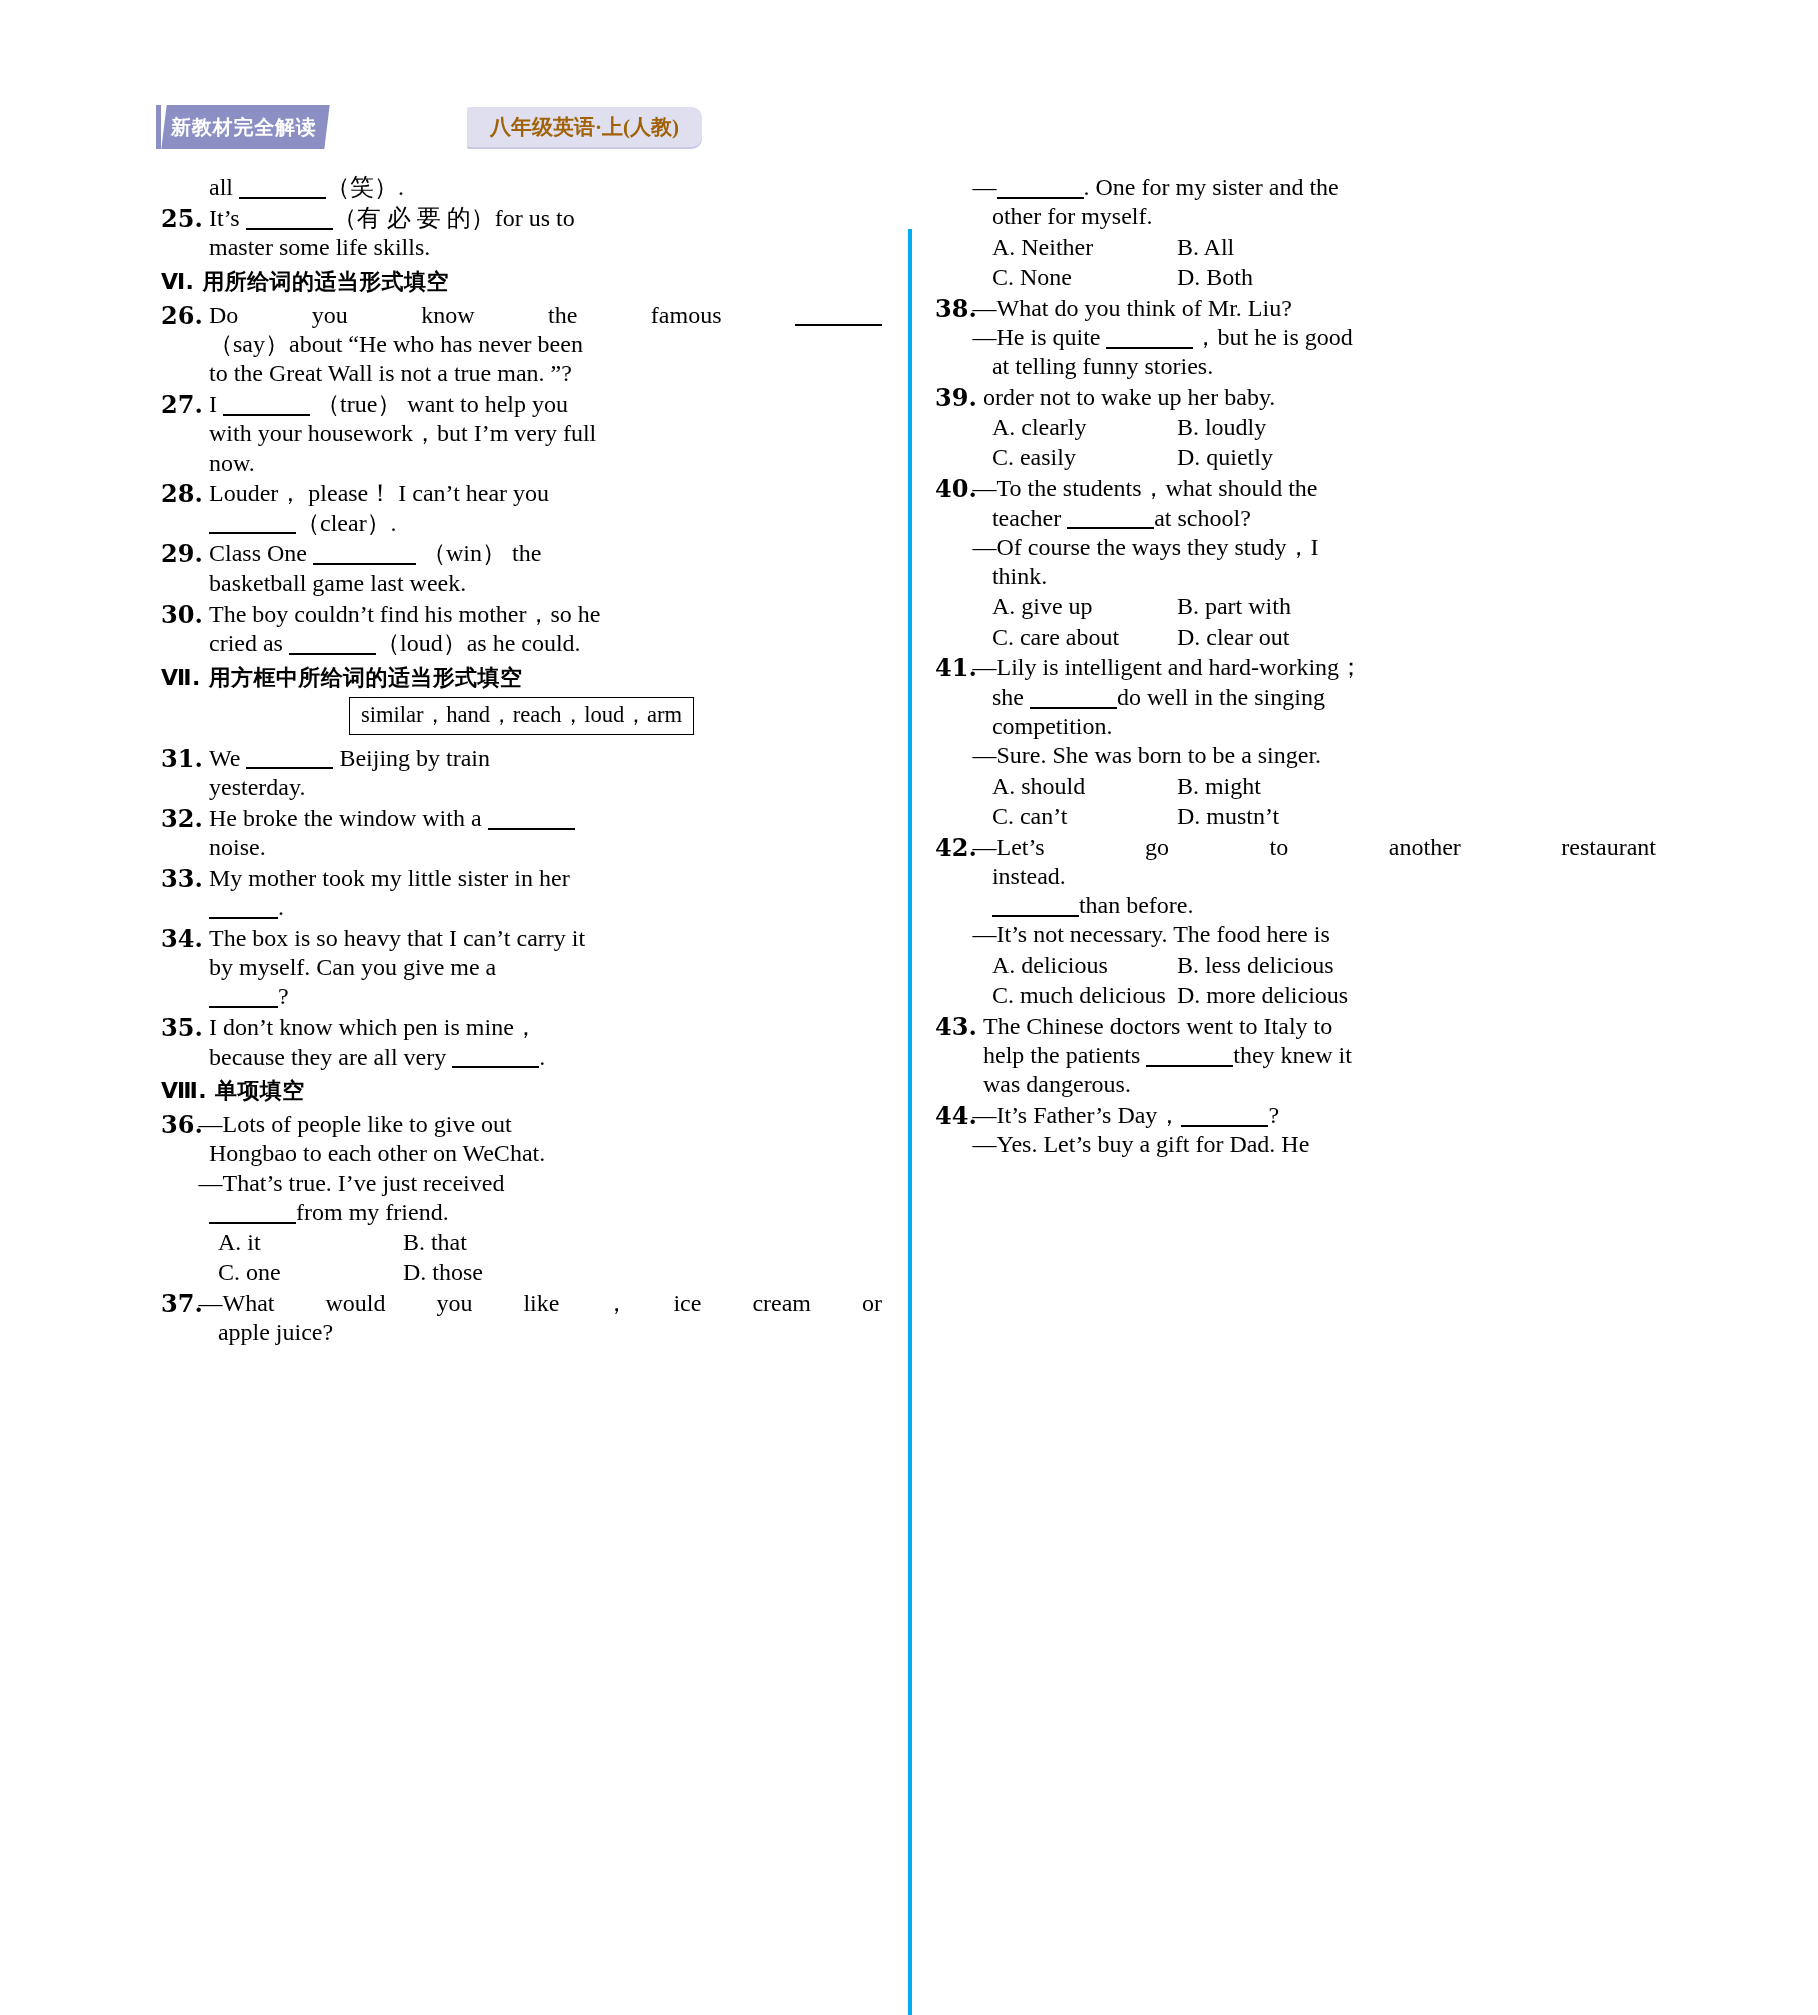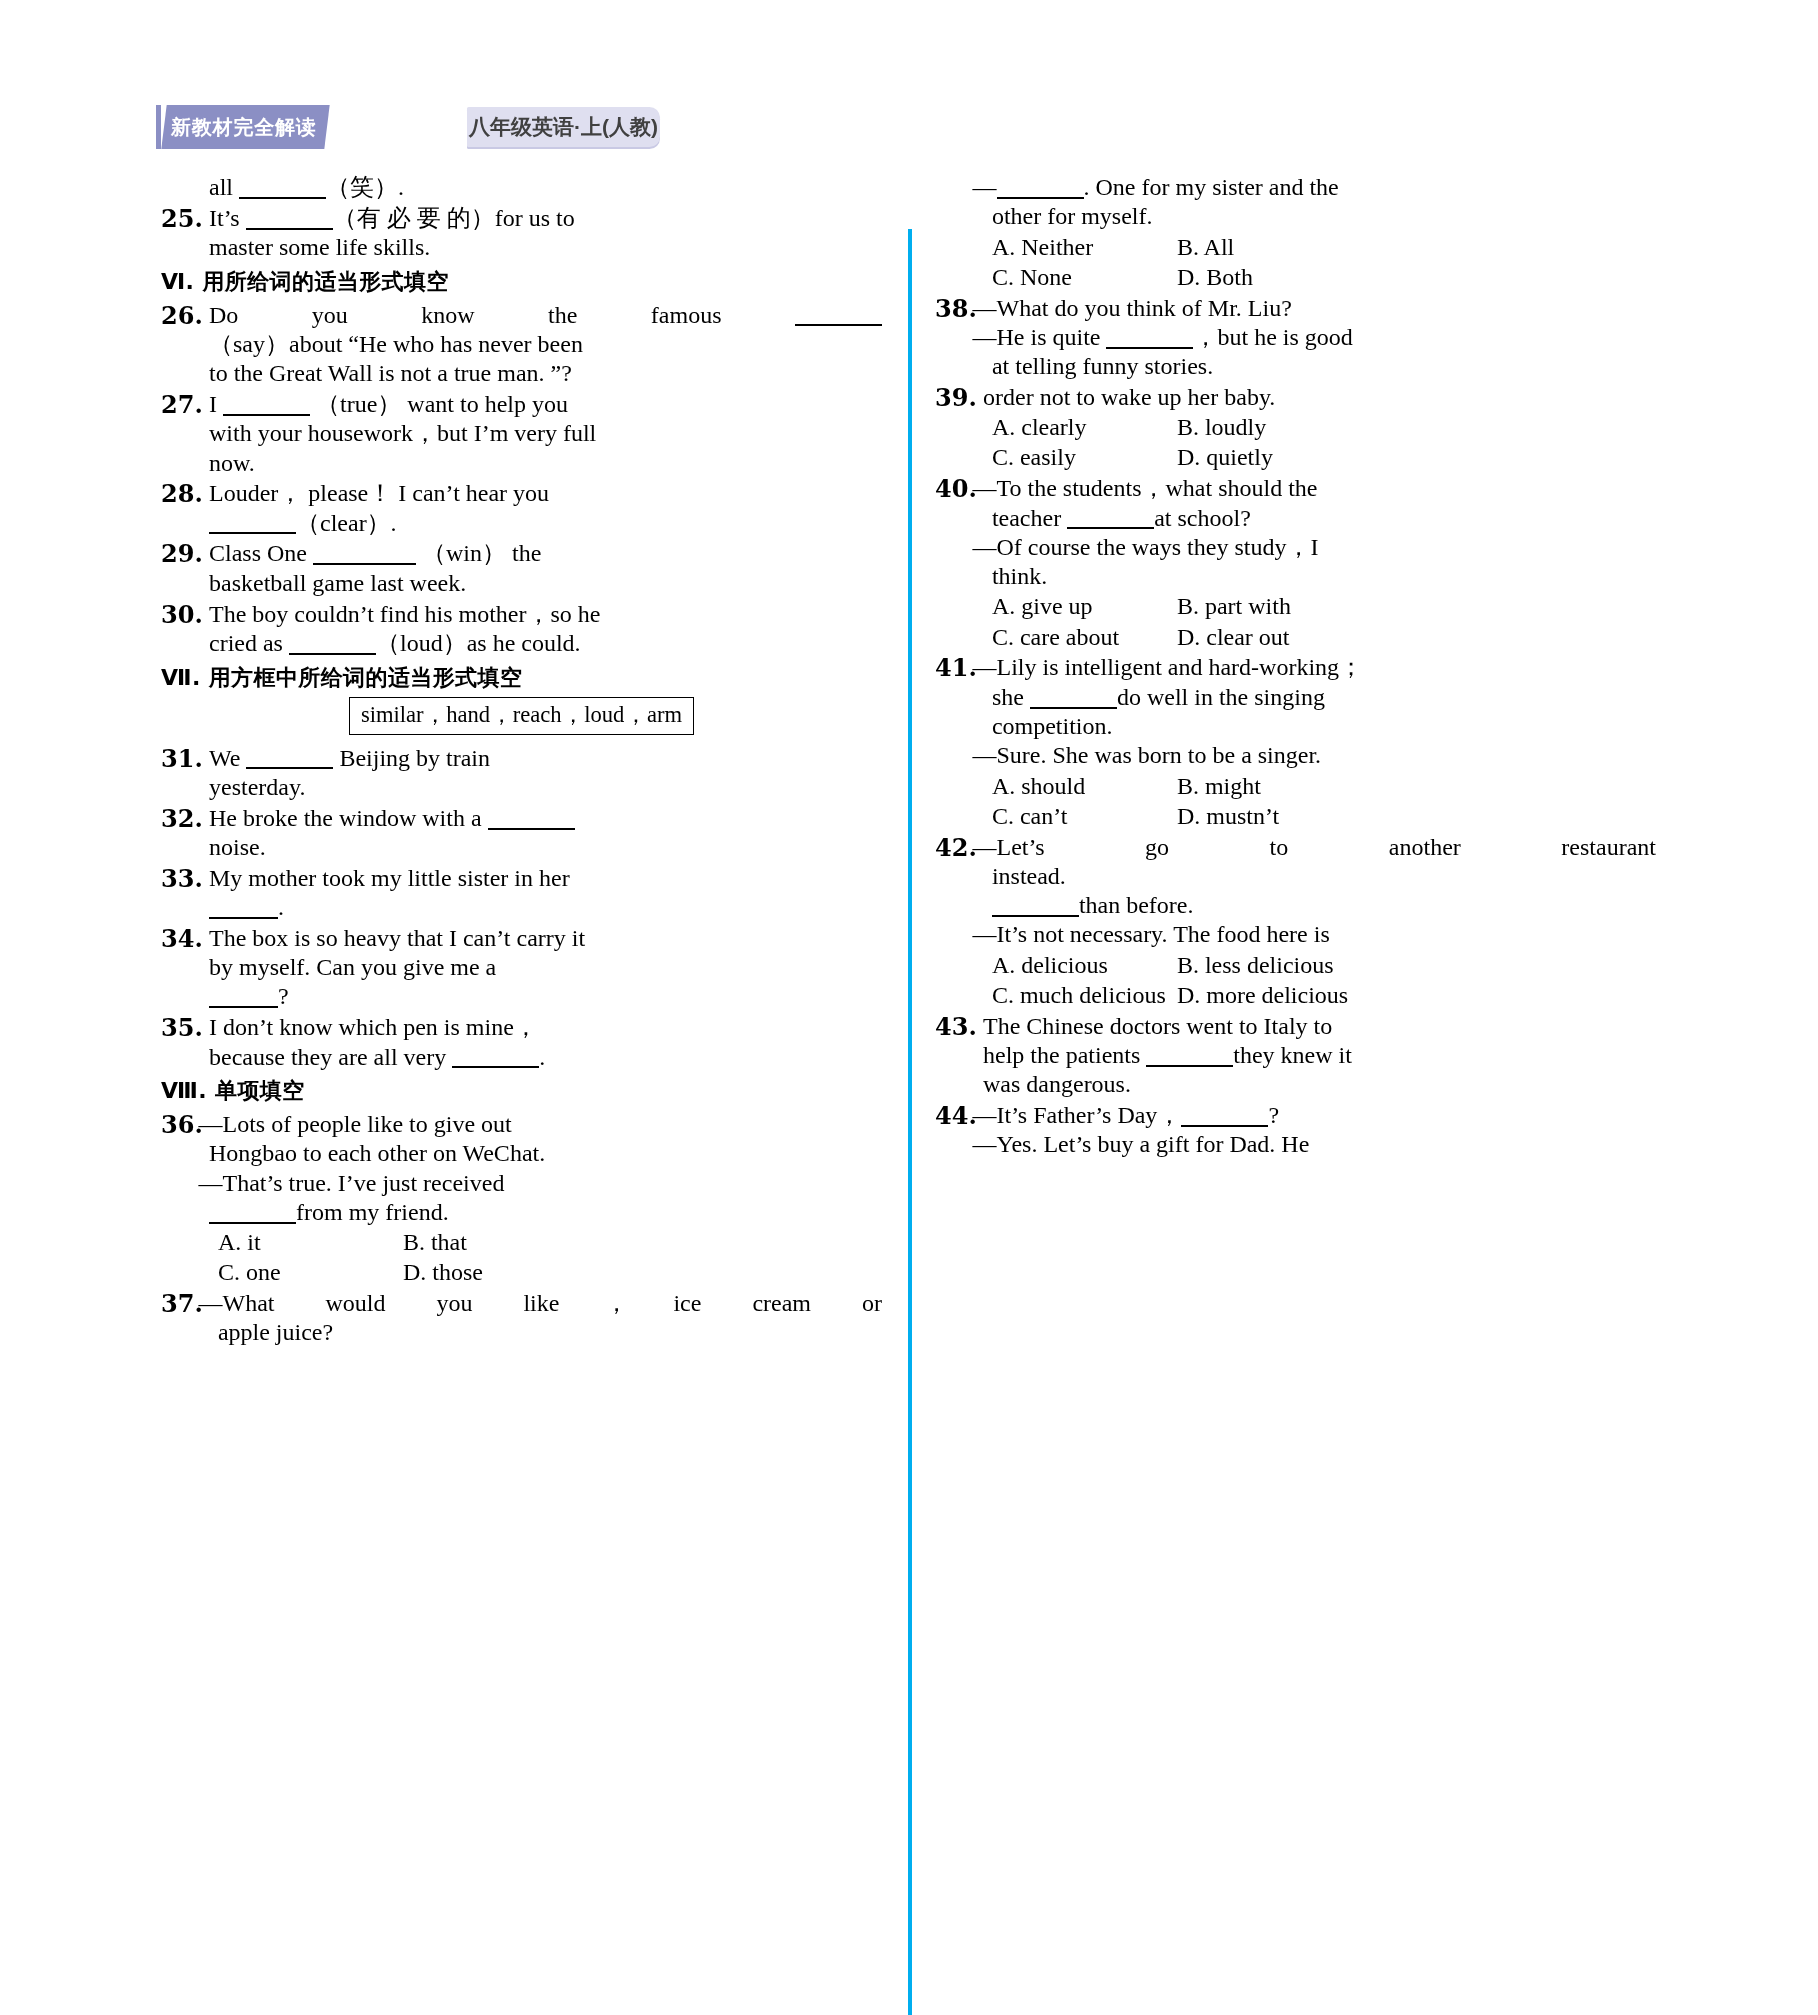--- a/index.html
+++ b/index.html
@@ -39,26 +39,26 @@
     padding:0 10.5px 0 7.3px;
     transform:skewX(-7deg);
     white-space:nowrap;
   }
   .badge span{display:inline-block;transform:skewX(7deg);}
   .bannner-wrap{
     position:absolute;left:467px;top:5.6px;
   }
   .banner{
     background:#dfdff0;
-    color:#404040;
-    font-family:Liberation Sans, sans-serif;
+    color:#a16207;
+    font-family:Liberation Serif, serif;
     font-weight:bold;
     font-size:21px;
     line-height:40px;
-    padding:0 2px;
+    padding:0 23px;
     border-radius:1.6px 10.5px 10.5px 1.6px;
     white-space:nowrap;
     box-shadow:0 2px 0 #c9c9e4;
   }
 
   
   .cols{
     position:absolute;
     left:0;top:173px;
     width:100%;

